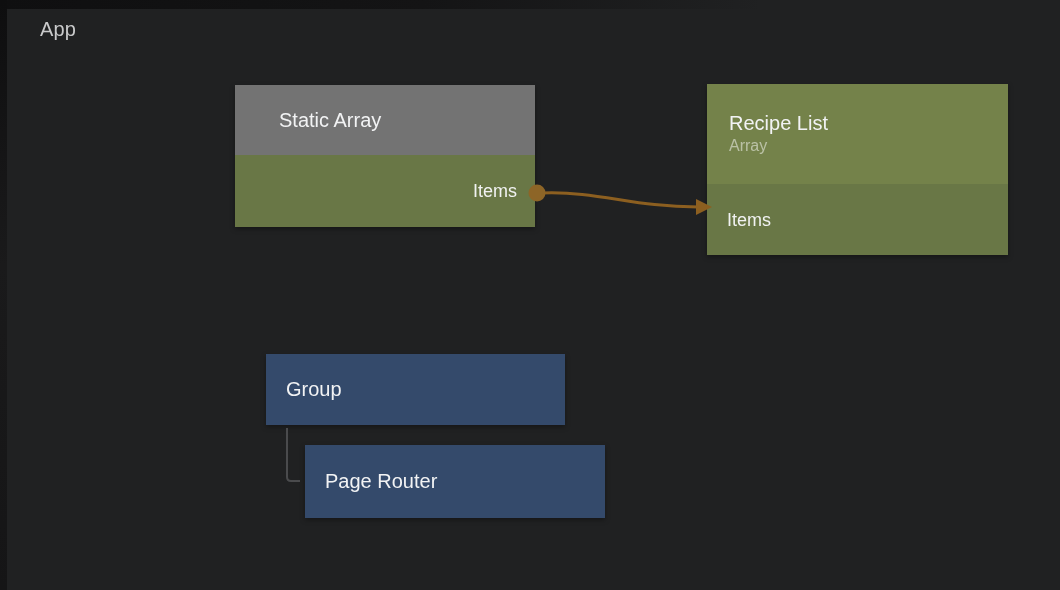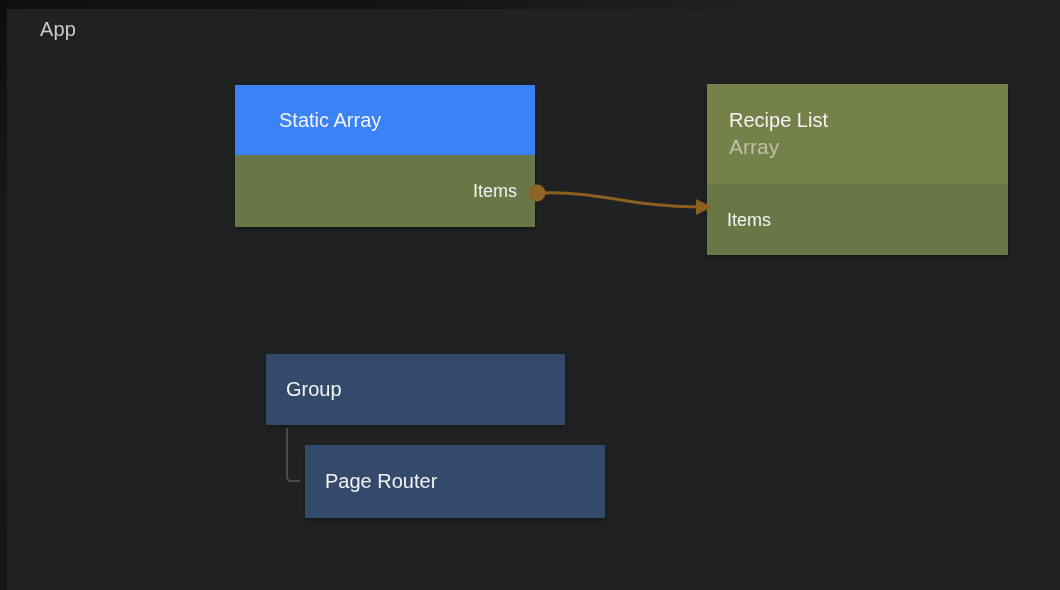--- a/index.html
+++ b/index.html
@@ -48,40 +48,40 @@
     padding-left: 22px;
     box-sizing: border-box;
   }
   .node-title {
     color: #f2f3f4;
     font-size: 20px;
     line-height: 1.25;
   }
   .node-subtitle {
     color: rgba(255,255,255,0.5);
-    font-size: 21px;
+    font-size: 16px;
     line-height: 1.3;
   }
   .node-body {
     display: flex;
     flex-direction: column;
     justify-content: center;
     box-sizing: border-box;
   }
   .port {
     color: #f1f2f2;
     font-size: 18px;
     line-height: 1;
   }
   .port.out { text-align: right; padding-right: 18px; }
   .port.in  { text-align: left;  padding-left: 20px; }
 
   
   #node-static-array { left: 235px; top: 85px; width: 300px; height: 142px; }
-  #node-static-array .node-header { height: 70px; background: #3b82f6; padding-left: 44px; }
+  #node-static-array .node-header { height: 70px; background: #737373; padding-left: 44px; }
   #node-static-array .node-body   { height: 72px; background: #697746; }
 
   #node-recipe-list { left: 707px; top: 84px; width: 301px; height: 171px; }
   #node-recipe-list .node-header { height: 100px; background: #74824a; }
   #node-recipe-list .node-body   { height: 71px;  background: #697746; }
 
   #node-group { left: 266px; top: 354px; width: 299px; height: 71px; background: #344a6b; }
   #node-group .node-header { height: 71px; background: #344a6b; padding-left: 20px; }
 
   #node-page-router { left: 305px; top: 445px; width: 300px; height: 73px; background: #344a6b; }

